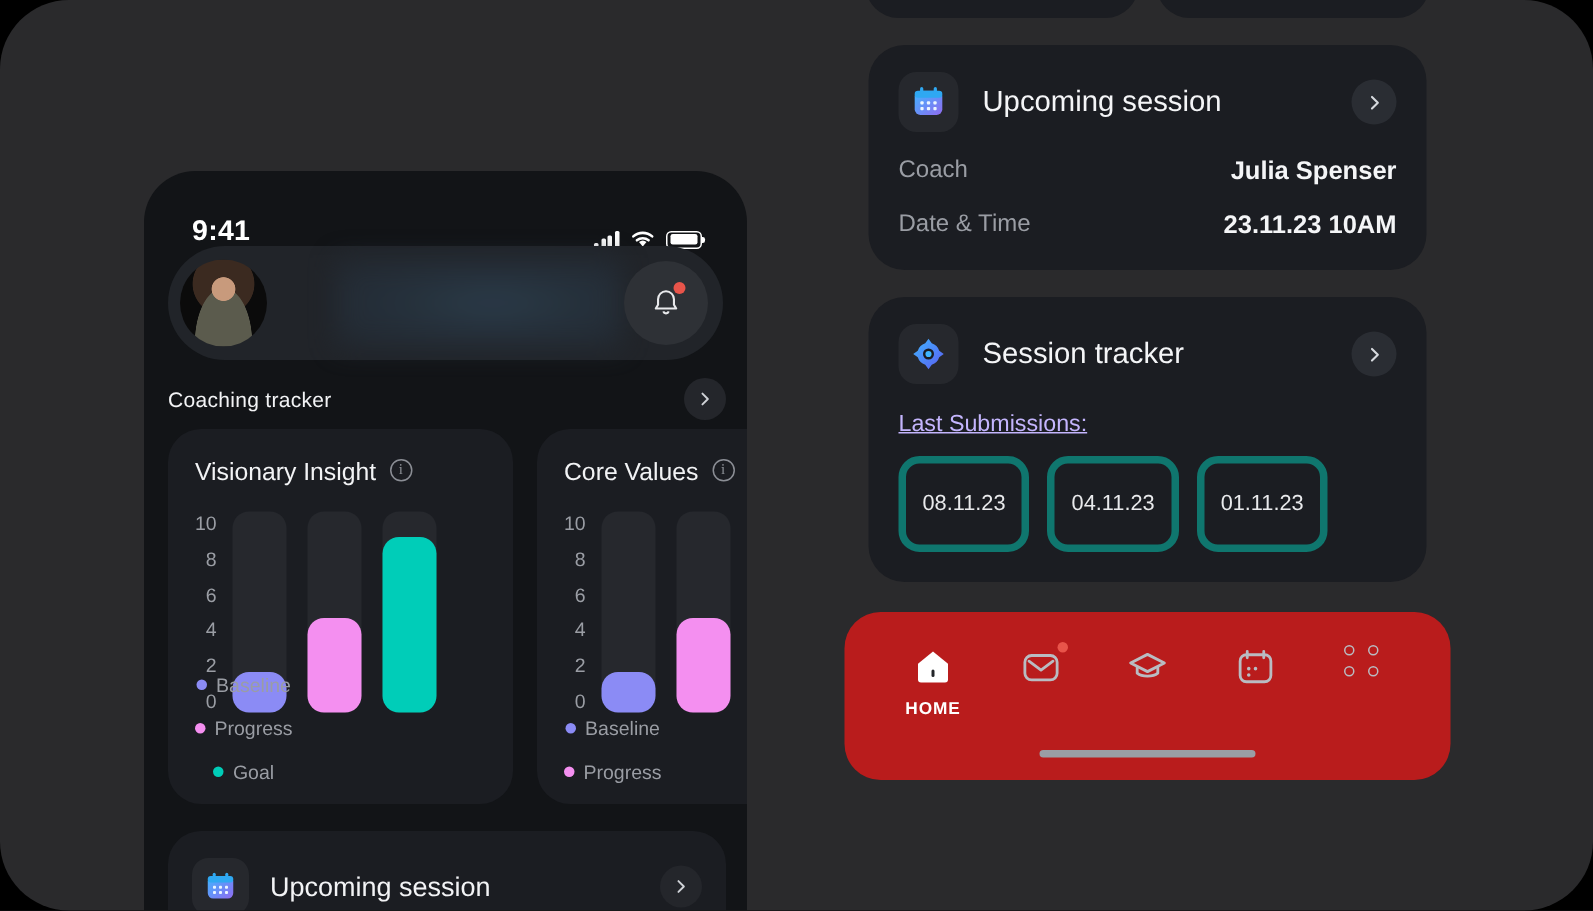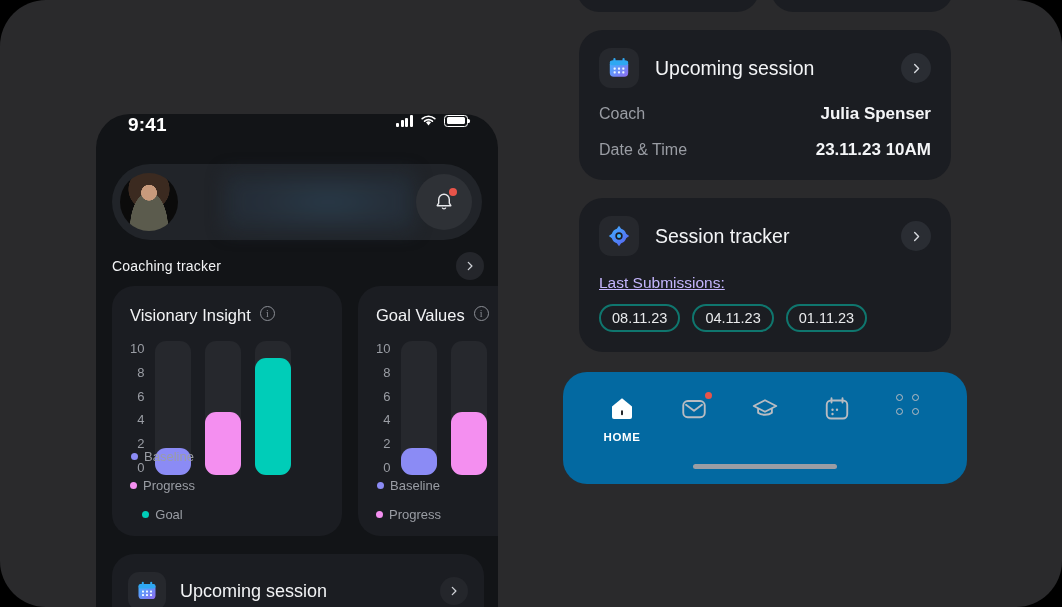--- a/index.html
+++ b/index.html
@@ -20,21 +20,21 @@
   .phone-left {
     position: absolute;
     left: 96px; top: 114px;
     width: 402px; height: 493px;
     background: #121417;
     border-radius: 34px 34px 0 0;
     overflow: hidden;
   }
   .statusbar {
     position: absolute; left: 0; top: 0; width: 100%; height: 52px;
-    display: flex; align-items: flex-start; justify-content: space-between;
+    display: flex; align-items: flex-end; justify-content: space-between;
     padding: 0 30px 0 32px;
   }
   .status-time { color: #fff; font-size: 19px; font-weight: bold; letter-spacing: .2px; }
   .status-icons { display: flex; align-items: center; gap: 7px; }
   .sig { display: flex; align-items: flex-end; gap: 1.7px; height: 12px; }
   .sig i { display: block; width: 3px; background: #fff; border-radius: 1px; }
   .sig i:nth-child(1){height:4px}.sig i:nth-child(2){height:6.5px}
   .sig i:nth-child(3){height:9px}.sig i:nth-child(4){height:12px}
   .batt {
     width: 24px; height: 12px; border: 1.6px solid #fff; border-radius: 3.5px;
@@ -167,28 +167,28 @@
   .rc-chev {
     width: 30px; height: 30px; border-radius: 50%;
     background: #2a2d33; display: flex; align-items: center; justify-content: center; flex: 0 0 auto;
   }
   .kv { display: flex; justify-content: space-between; align-items: center; margin-top: 16px; }
   .kv-k { color: #9a9da4; font-size: 16px; }
   .kv-v { color: #f4f5f7; font-size: 17px; font-weight: bold; }
   .subs-label { color: #c4b5fd; font-size: 15.5px; margin-top: 18px; text-decoration: underline; }
   .chips { display: flex; gap: 12px; margin-top: 12px; }
   .chip {
-    border: 2px solid #0f766e; border-radius: 14px;
-    padding: 4px 11px; color: #e9eaec; font-size: 14.5px;
+    border: 5px solid #0f766e; border-radius: 14px;
+    padding: 19px 11px; color: #e9eaec; font-size: 14.5px;
   }
 
   .navbar {
     margin: 20px 0 0 0;
     width: 404px; height: 112px;
-    background: #0369a1; border-radius: 24px;
+    background: #b91c1c; border-radius: 24px;
     position: relative;
   }
   .nav-items {
     display: flex; align-items: flex-start; justify-content: space-between;
     padding: 22px 36px 0 36px;
   }
   .nav-item { display: flex; flex-direction: column; align-items: center; gap: 7px; width: 46px; position: relative; }
   .nav-label { color: #fff; font-size: 11.5px; font-weight: bold; letter-spacing: .6px; }
   .nav-dot {
     position: absolute; right: 5px; top: -2px;
@@ -286,21 +286,21 @@
           </span>
           <span class="lg">
             <i class="lg-dot" style="background: rgb(0, 205, 184);"></i>
             <span class="lg-txt">Goal</span>
           </span>
         </div>
       </div>
 
       <div class="chart-card">
         <div class="cc-head">
-          <span class="cc-title">Goal Values</span>
+          <span class="cc-title">Core Values</span>
           <span class="info-i">i</span>
         </div>
         <div class="plot">
           <div class="yaxis">
             <span>10</span>
             <span>8</span>
             <span>6</span>
             <span>4</span>
             <span>2</span>
             <span>0</span>

